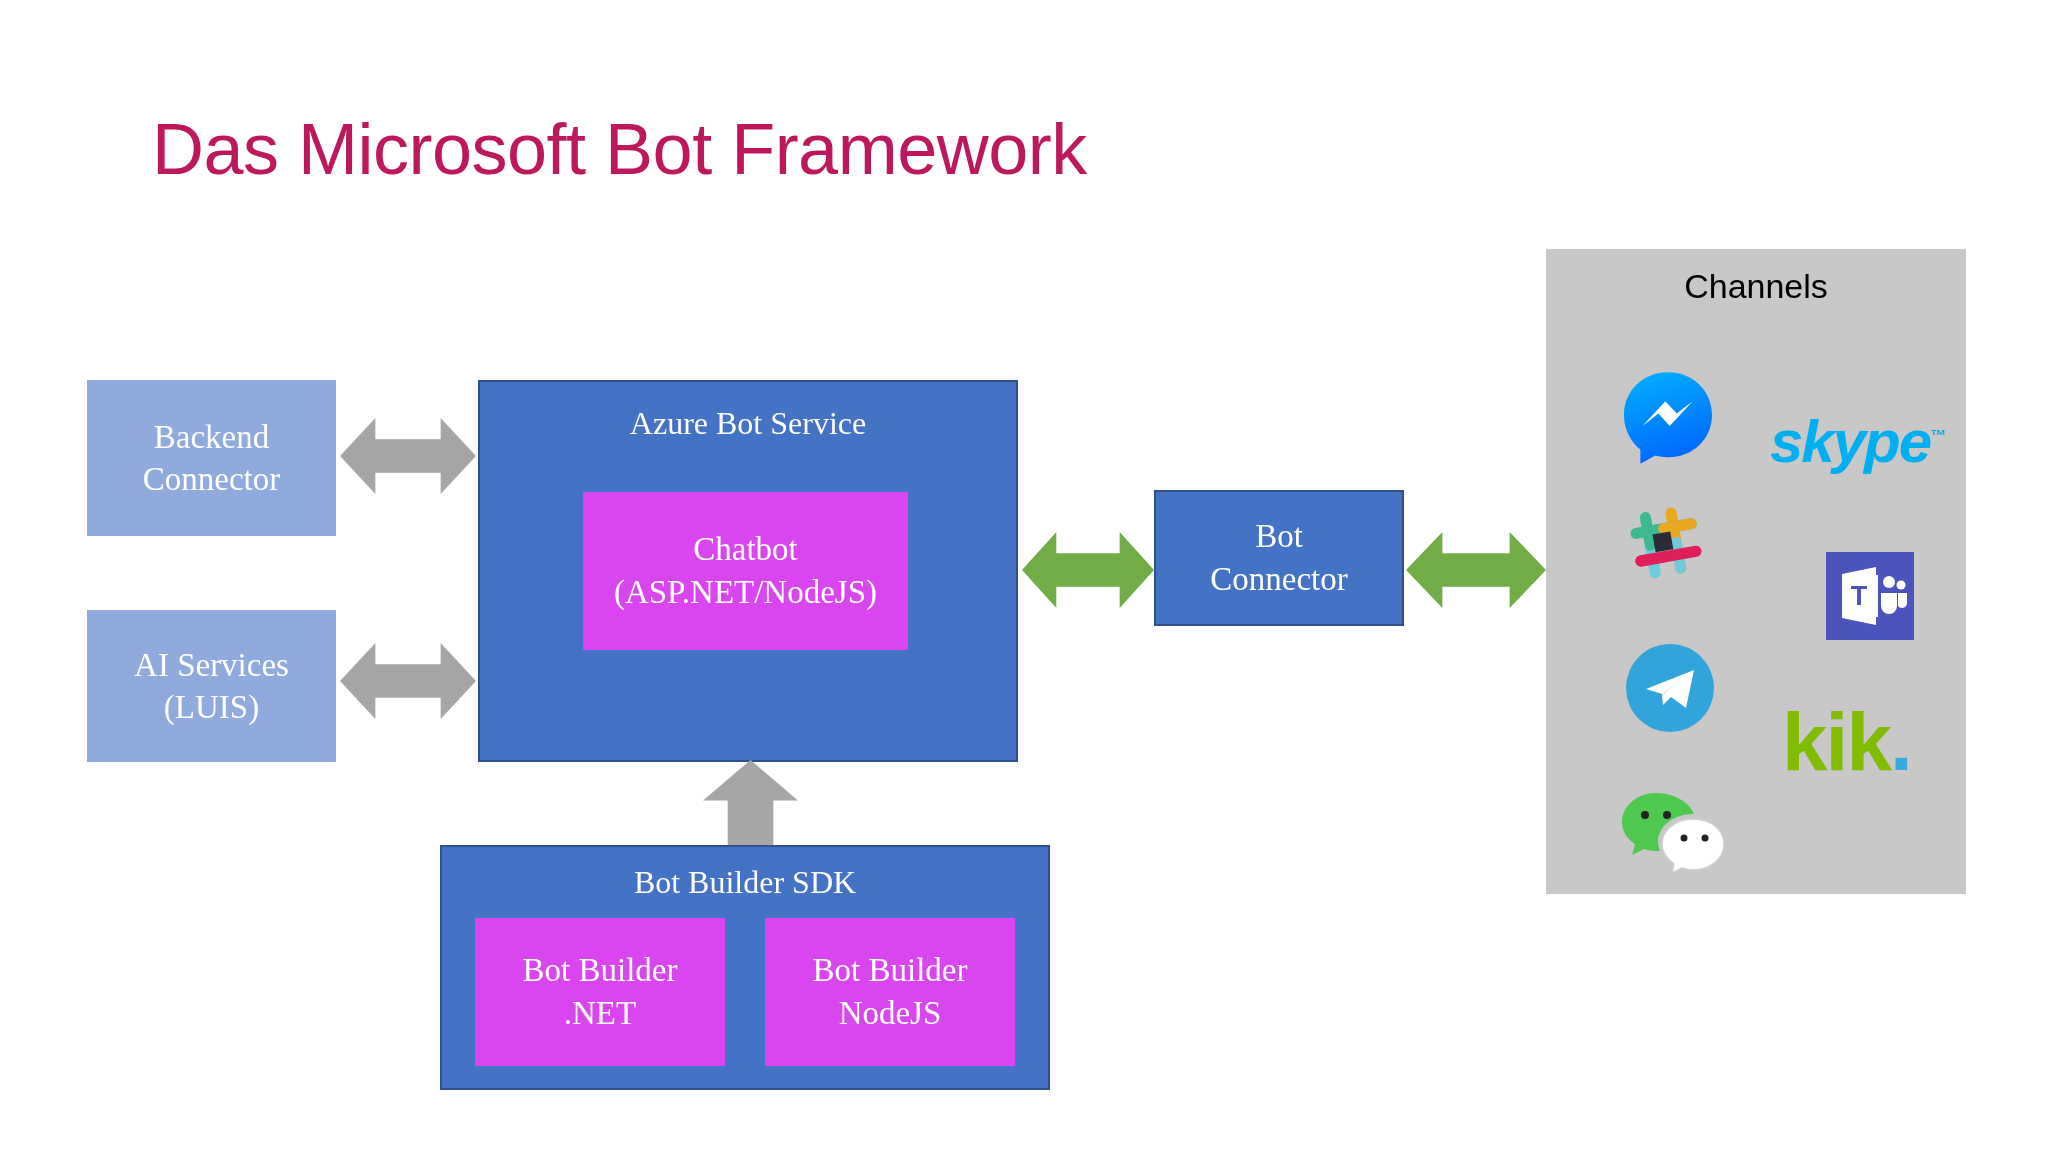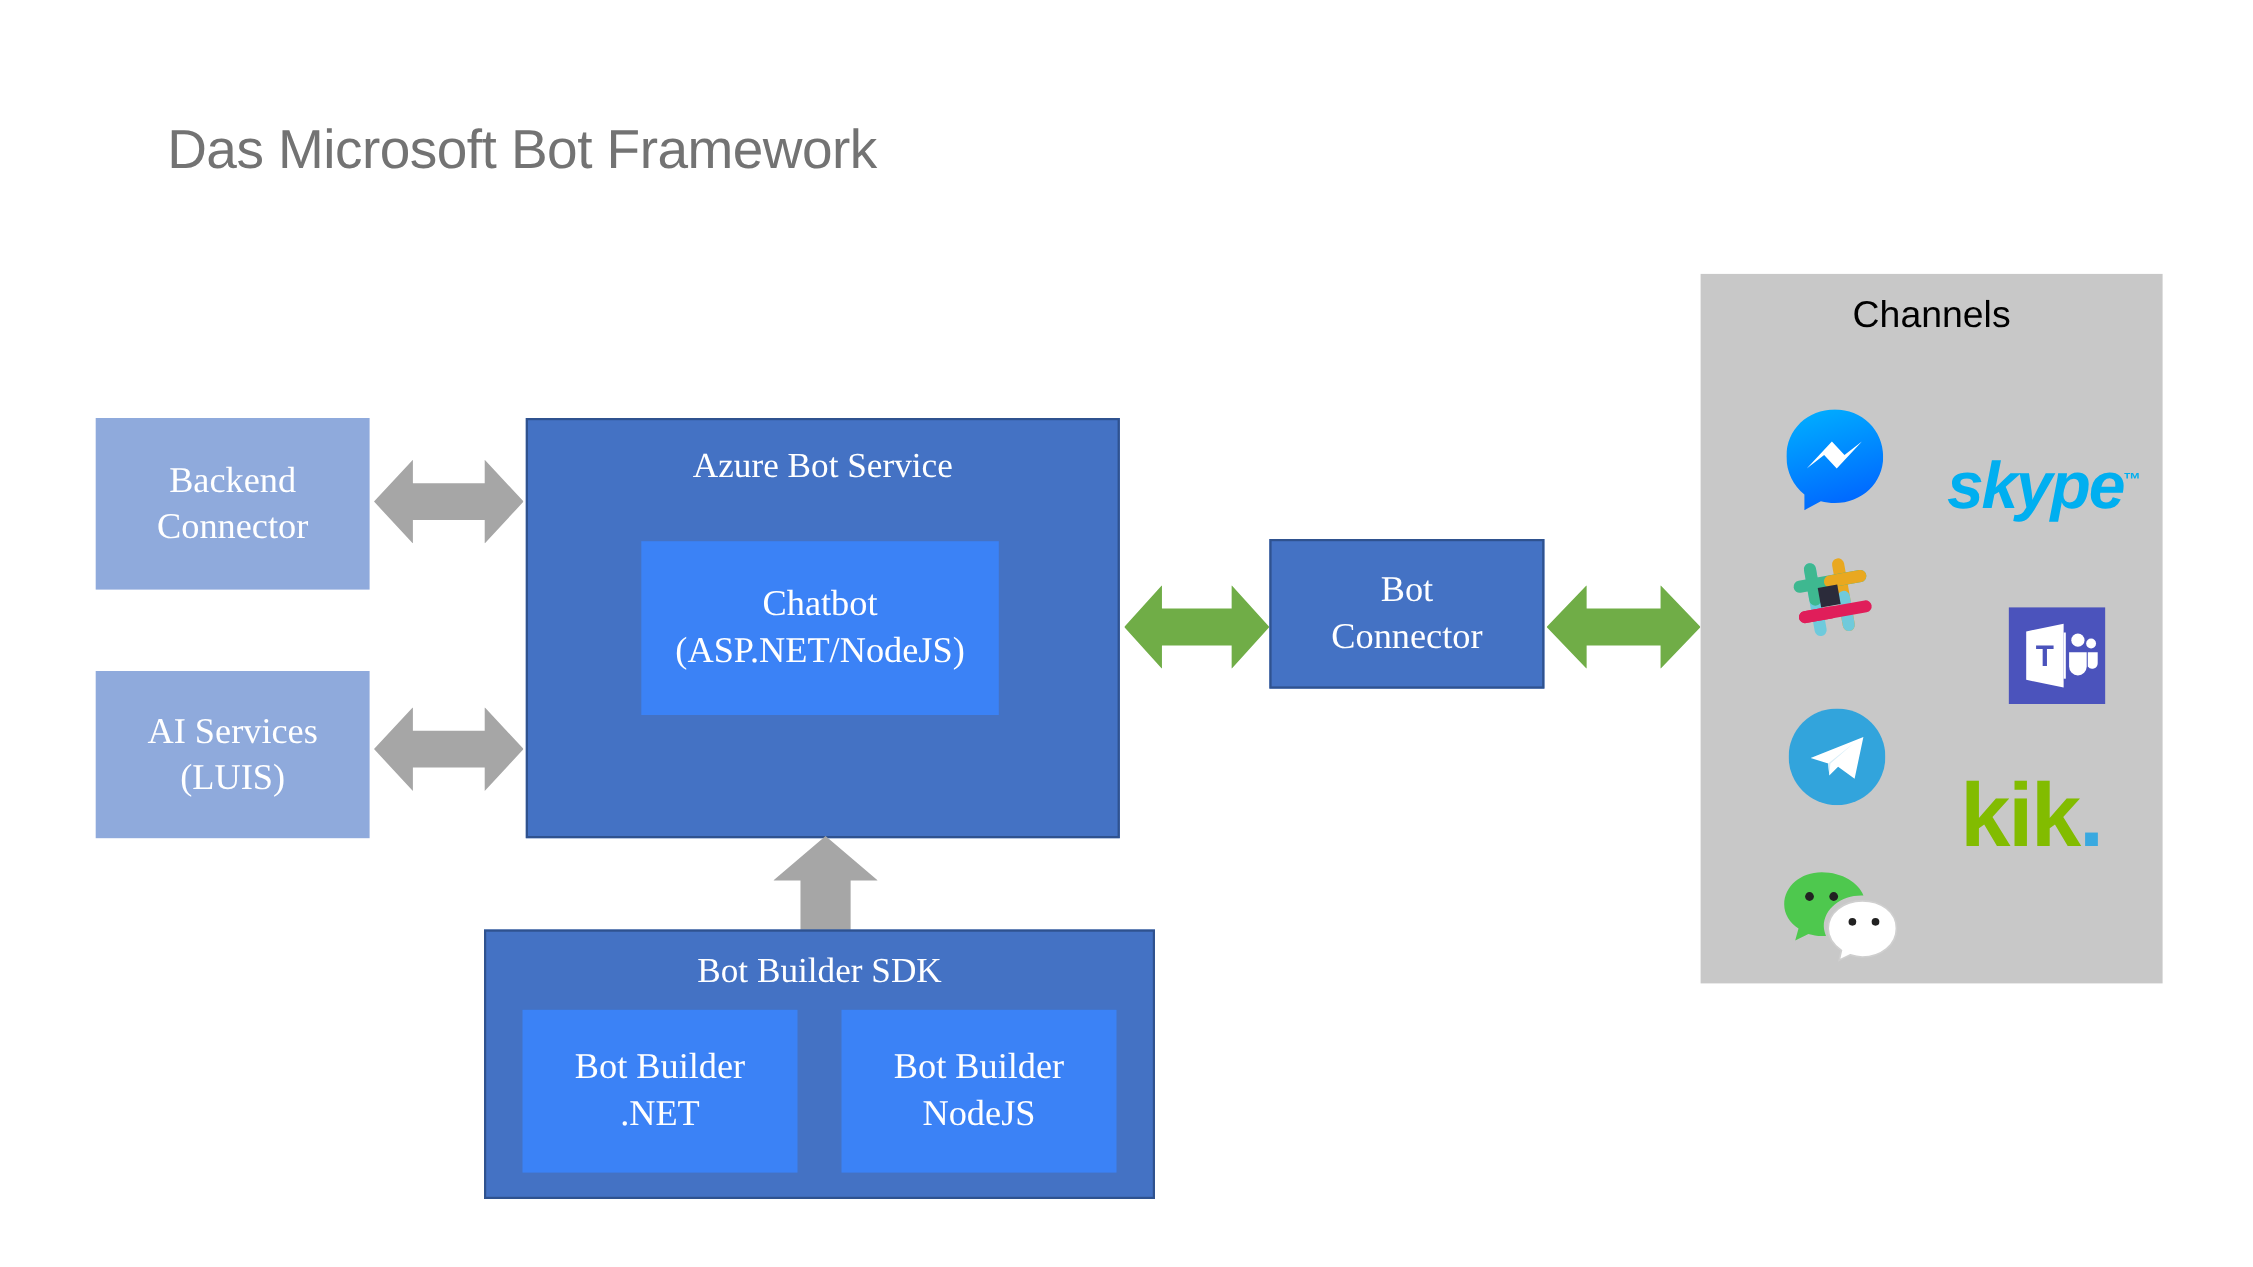--- a/index.html
+++ b/index.html
@@ -17,23 +17,23 @@
     background: #ffffff;
     overflow: hidden;
   }
   .abs { position: absolute; }
 
   
   #slide-title {
     left: 152px;
     top: 108px;
     width: 1400px;
-    font-size: 50px;
+    font-size: 72px;
     line-height: 1.15;
-    color: #737373;
+    color: #be185d;
     font-weight: 400;
     letter-spacing: -0.5px;
     white-space: nowrap;
   }
 
   
   .box {
     display: flex;
     align-items: center;
     justify-content: center;
@@ -45,21 +45,21 @@
   .box-light {
     background: #8faadc;
     font-size: 33px;
     line-height: 1.28;
   }
   .box-blue {
     background: #4472c4;
     border: 2px solid #2f528f;
   }
   .box-orange {
-    background: #3b82f6;
+    background: #d946ef;
     font-size: 33px;
     line-height: 1.3;
   }
   .box-title {
     position: absolute;
     left: 0;
     right: 0;
     text-align: center;
     color: #ffffff;
     font-size: 32px;

